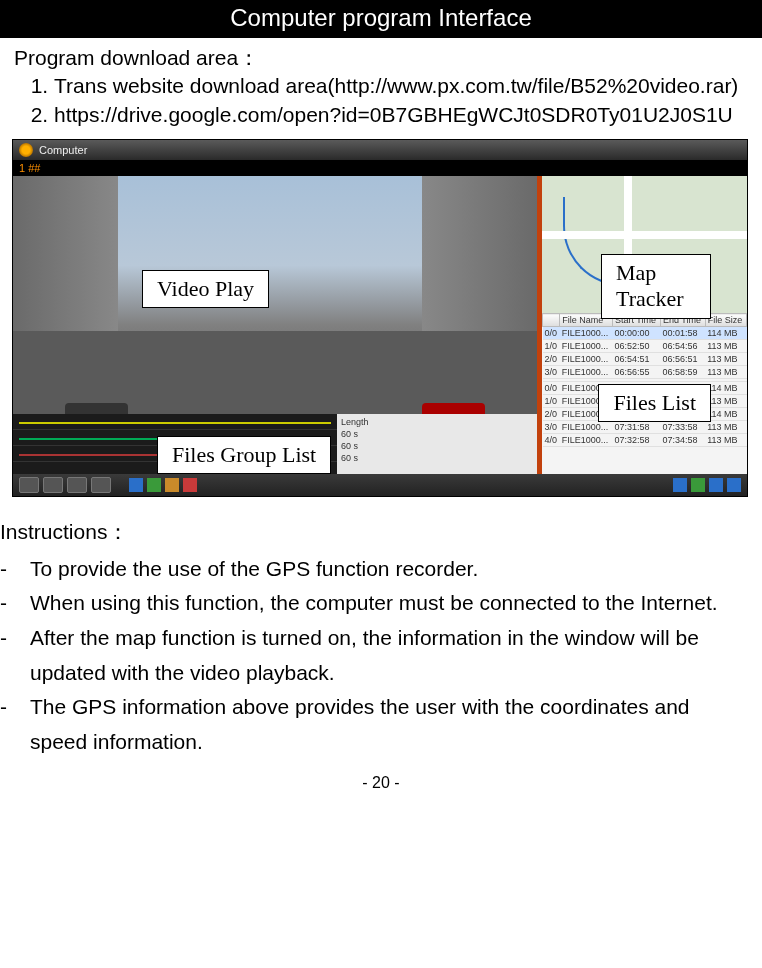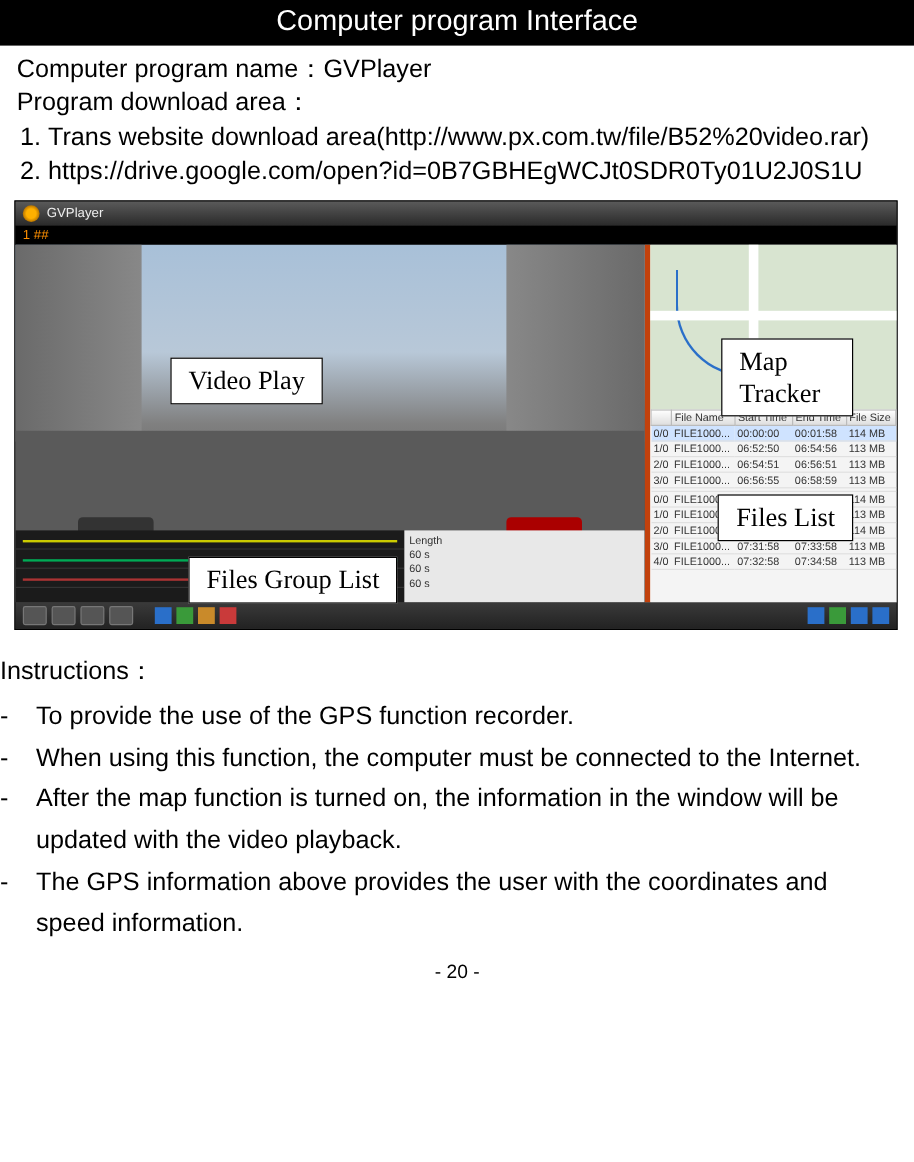--- a/index.html
+++ b/index.html
@@ -9,21 +9,21 @@
   .page { width: 762px; position: relative; }
 
   .title-bar {
     background: #000; color: #fff; text-align: center;
     font-weight: normal; font-size: 24px; padding: 4px 0 6px 0;
   }
 
   .intro { padding: 6px 12px 4px 14px; font-size: 21px; line-height: 1.35; }
   .intro p { margin: 0; }
   .dl-list { padding-left: 20px; }
-  .dl-list li { margin-left: 6px; }
+  .dl-list li { margin-left: 20px; }
 
   
   .screenshot-frame {
     margin: 6px 12px 8px 12px;
     border: 1px solid #000;
     position: relative;
     width: 736px;
     height: 358px;
     background: #3a3a3a;
   }
@@ -148,33 +148,32 @@
   .page-number { text-align: center; font-size: 16px; padding: 14px 0 10px 0; }
 </style>
 </head>
 <body>
 
 <div class="page">
 
   <div class="title-bar">Computer program Interface</div>
 
   <div class="intro">
-    <p>Computer program name：GVPlayer</p>
     <p>Program download area：</p>
     <ol class="dl-list">
       <li>Trans website download area(http://www.px.com.tw/file/B52%20video.rar)</li>
       <li>https://drive.google.com/open?id=0B7GBHEgWCJt0SDR0Ty01U2J0S1U</li>
     </ol>
   </div>
 
   <div class="screenshot-frame">
 
     <div class="app-titlebar">
       <span class="app-icon"></span>
-      <span>GVPlayer</span>
+      <span>Computer</span>
     </div>
     <div class="counter-strip">
       <span>1 ##</span>
     </div>
 
     <div class="app-body">
       <div class="video-pane">
         <div class="video-still">
           <div class="building-left"></div>
           <div class="building-right"></div>

